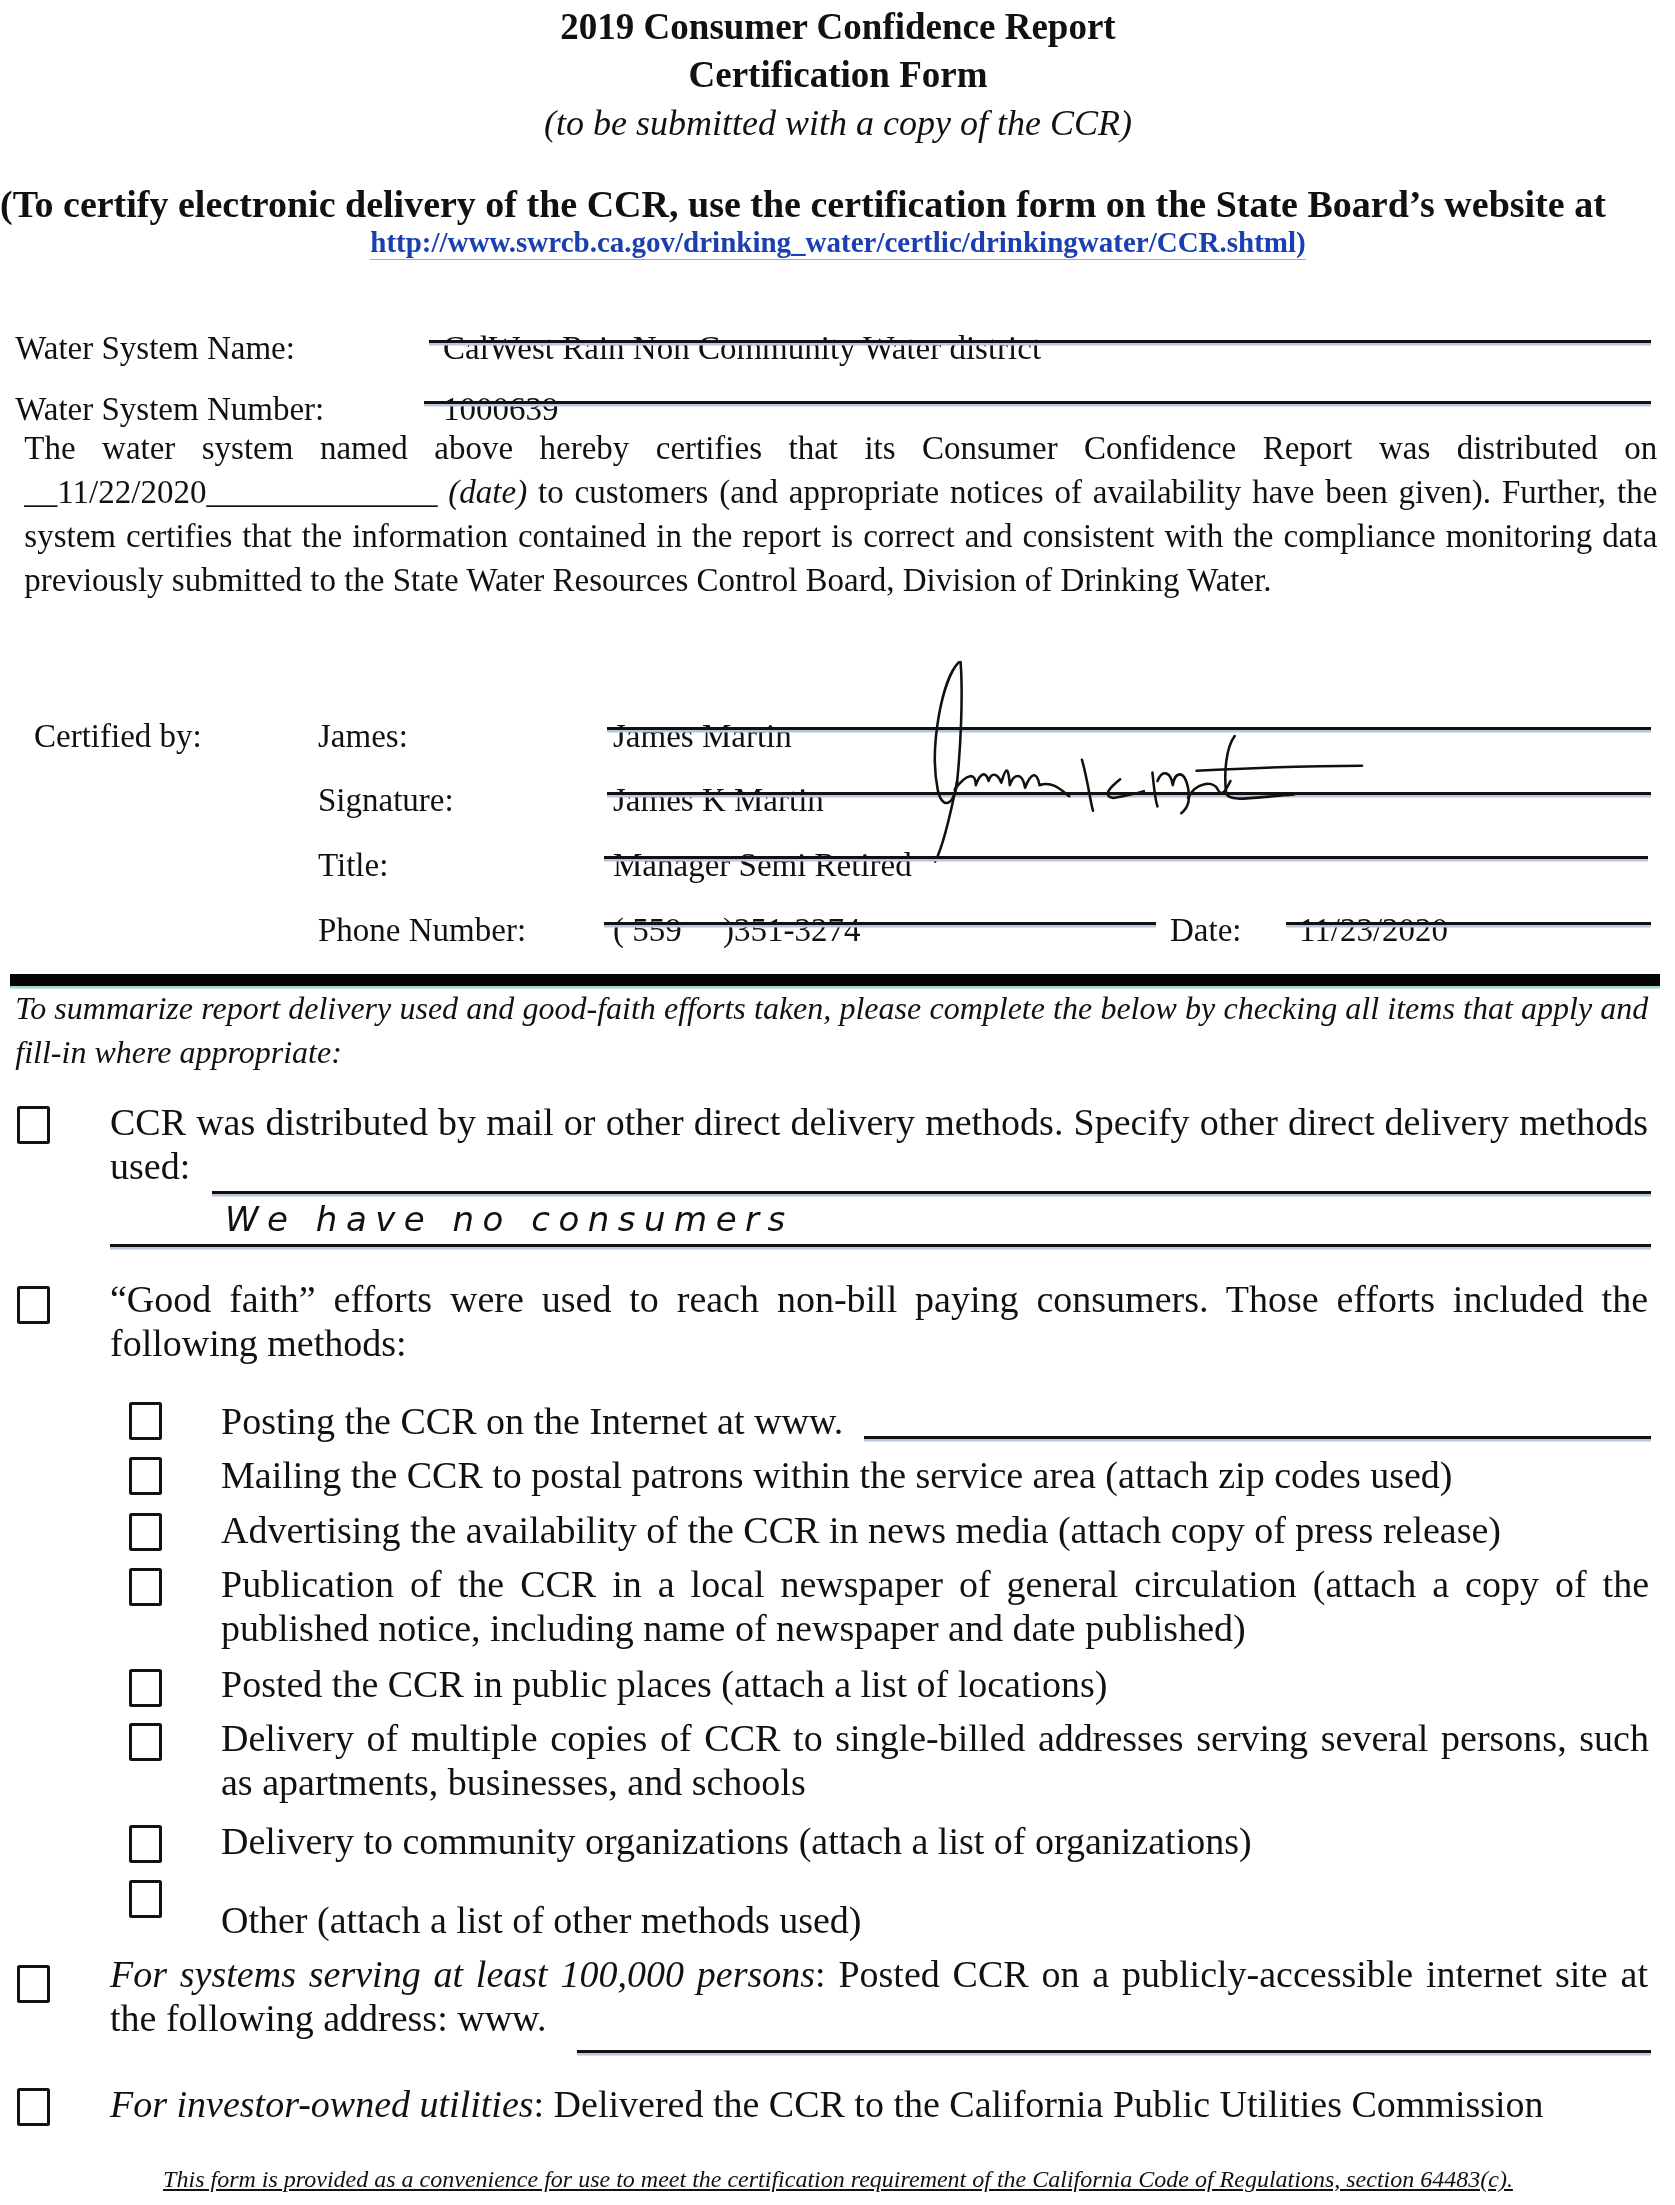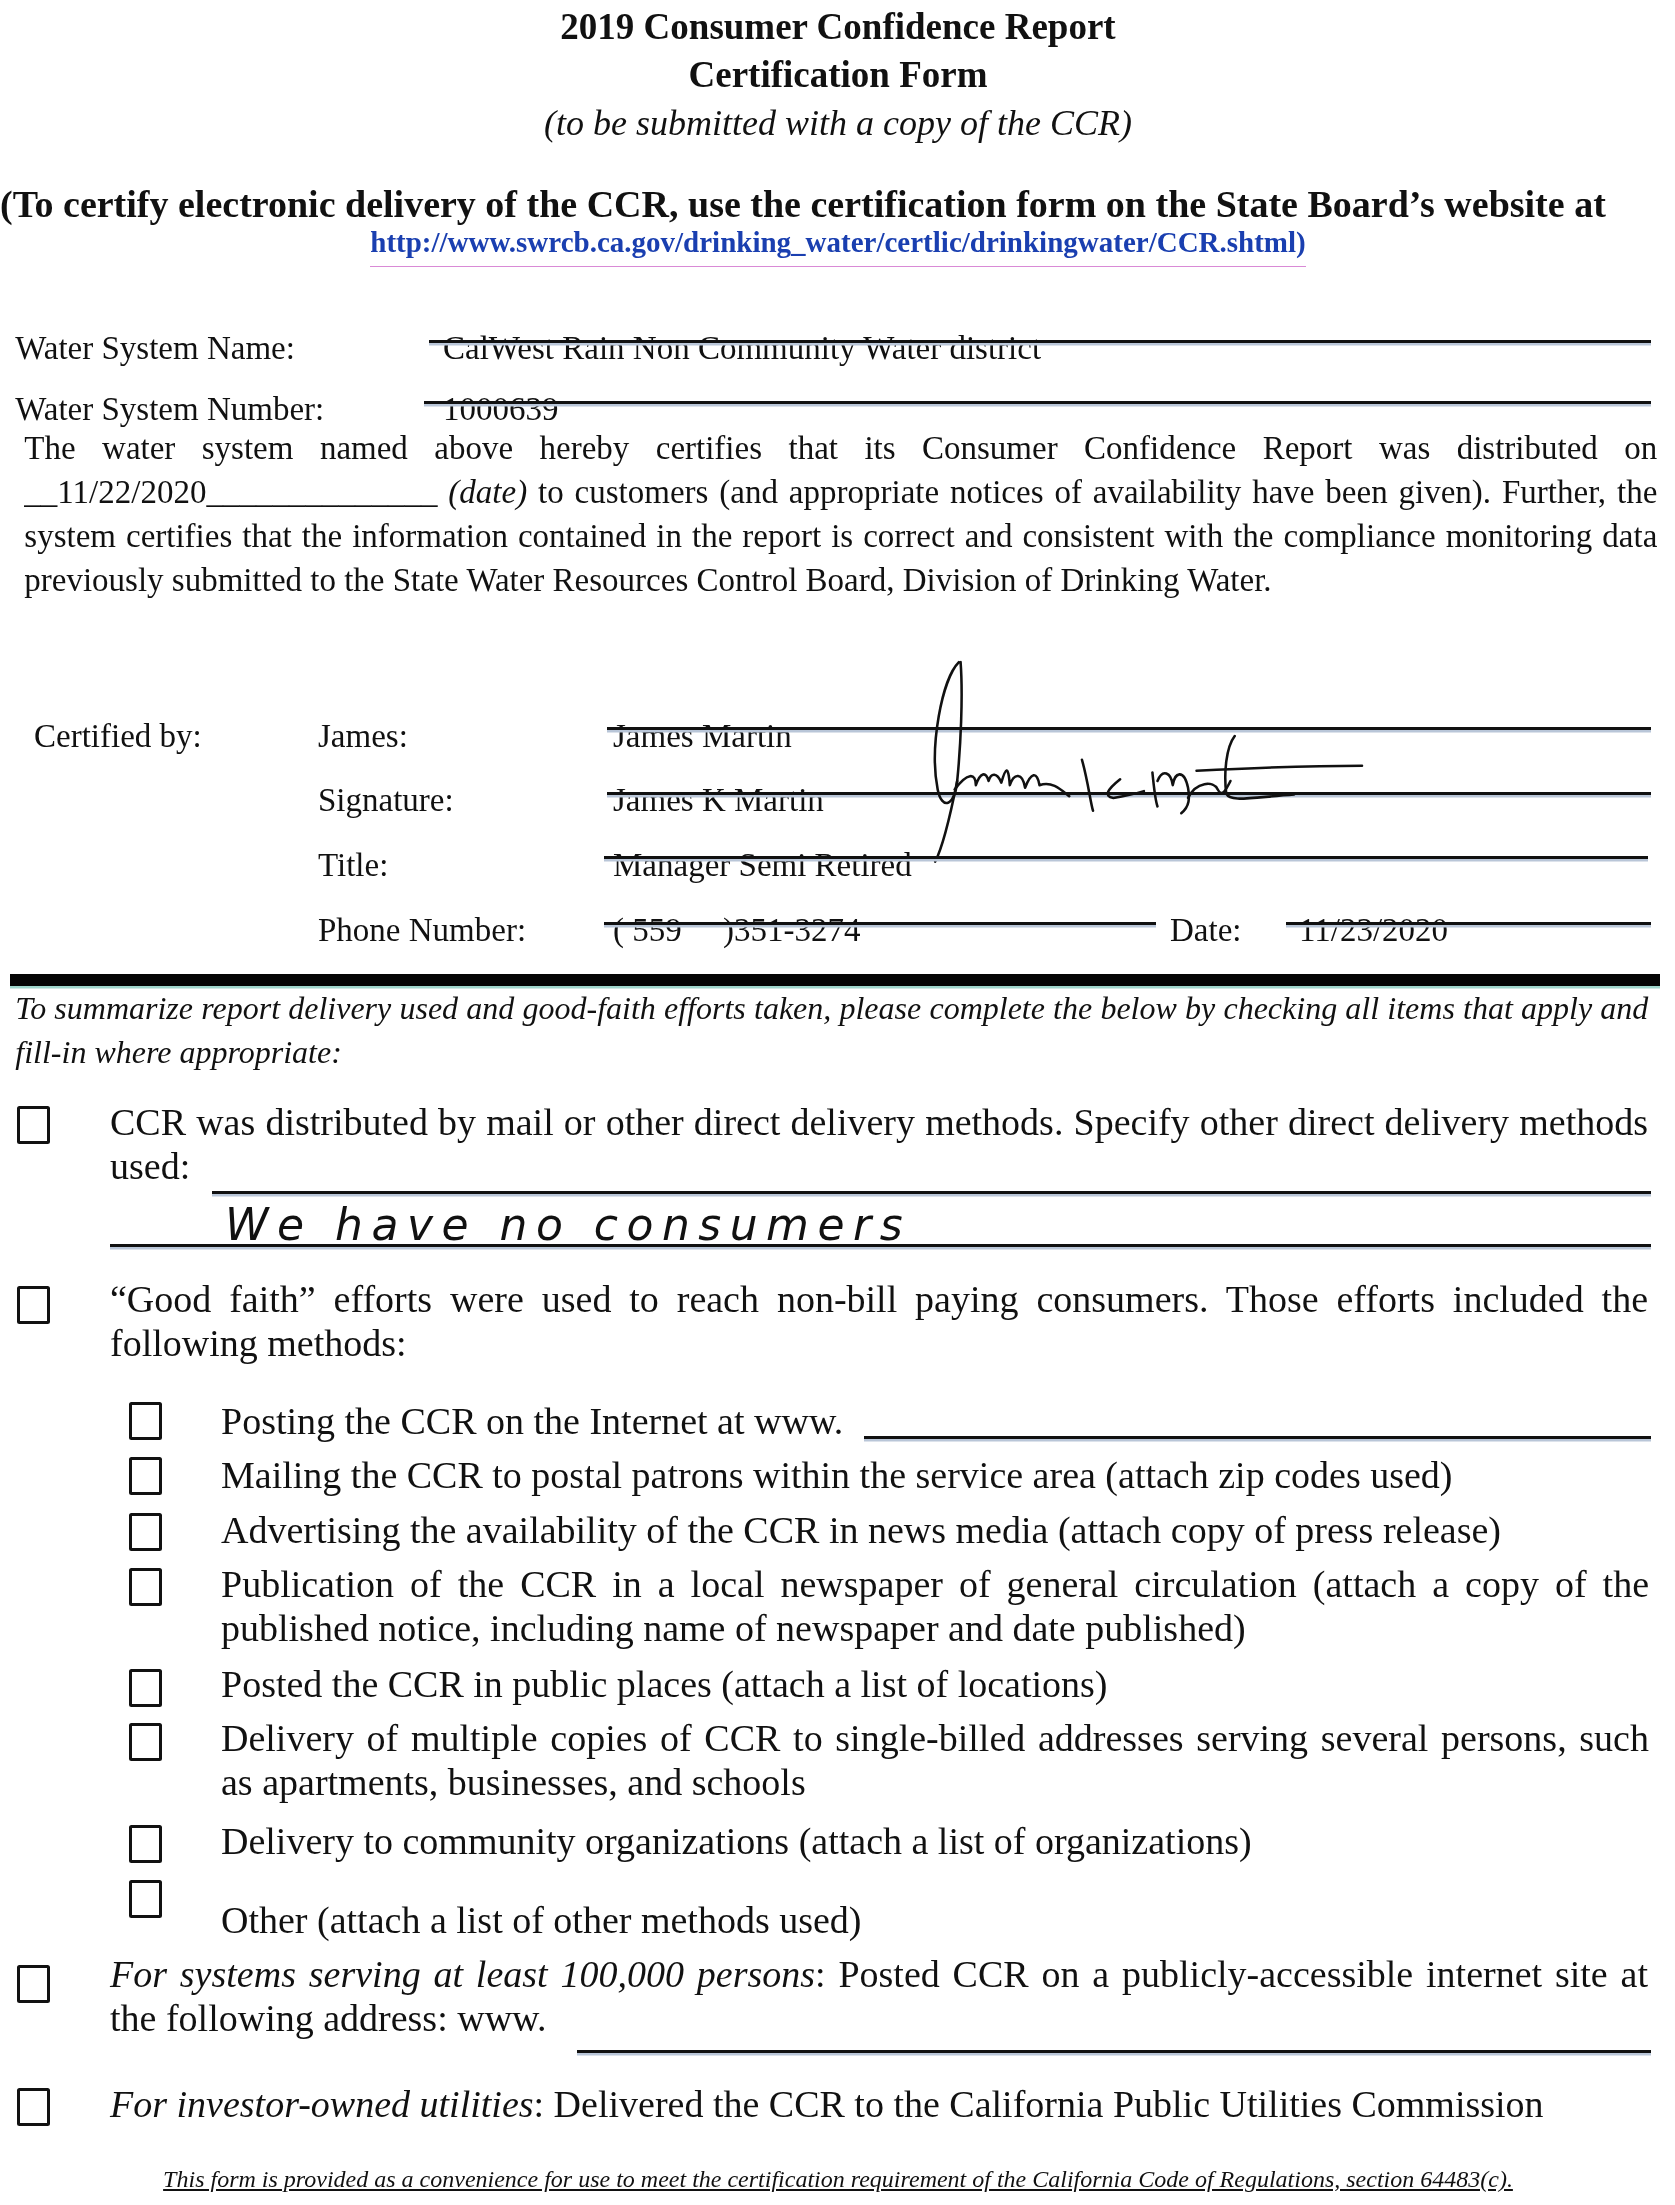--- a/index.html
+++ b/index.html
@@ -4,29 +4,29 @@
 <style>
   html, body { margin: 0; padding: 0; background: #ffffff; }
   body { width: 1676px; height: 2205px; position: relative; overflow: hidden;
          font-family: "Liberation Serif", "DejaVu Serif", serif; color: #111; }
   .abs { position: absolute; white-space: nowrap; }
   .t36 { font-size: 33px; line-height: 1.15; margin-top: 37px; }
   .title { font-size: 37px; font-weight: bold; left: 0; width: 1676px; text-align: center; }
   .subtitle { font-size: 36px; font-style: italic; left: 0; width: 1676px; text-align: center; }
   .note { font-size: 38px; font-weight: bold; left: 0; width: 1668px; text-align: left; }
   .link { font-size: 29px; font-weight: bold; color: #1a3fb0; left: 0; width: 1676px; text-align: center; }
-  .link span { border-bottom: 1.7px solid #d98ad6; padding-bottom: 8px; cursor: pointer; }
+  .link span { border-bottom: 1.7px solid #d98ad6; padding-bottom: 1px; cursor: pointer; }
   .rule { position: absolute; height: 3.4px; background: #111; box-shadow: 0 2.5px 0 #b9c6d8; }
   .rule.thin { height: 2.5px; }
   .thick { position: absolute; left: 10.2px; width: 1650px; height: 12px; background: #050505; box-shadow: 0 2.5px 0 #9fd6cc; }
   .para { position: absolute; left: 15.3px; width: 1633px; font-size: 33px; line-height: 44px; text-align: justify; }
   .ital { font-style: italic; }
   .cb { position: absolute; width: 27px; height: 32px; border: 3.4px solid #111; border-radius: 2.5px; background: #fff; cursor: pointer; }
   .lbl { font-size: 38px; }
-  .hand { font-family: "DejaVu Sans", sans-serif; font-size: 44px; letter-spacing: 8.5px; font-style: italic; color: #111; }
+  .hand { font-family: "DejaVu Sans", sans-serif; font-size: 34px; letter-spacing: 8.5px; font-style: italic; color: #111; }
   .footer { font-size: 24px; font-style: italic; left: 0; width: 1676px; text-align: center; }
 </style>
 </head>
 <body>
 
 <div class="abs title" style="top:5.1px;">2019 Consumer Confidence Report</div>
 <div class="abs title" style="top:53px;">Certification Form</div>
 <div class="abs subtitle" style="top:102px;">(to be submitted with a copy of the CCR)</div>
 <div class="abs note" style="top:182px;">(To certify electronic delivery of the CCR, use the certification form on the State Board’s website at</div>
 <div class="abs link" style="top:226px;">

